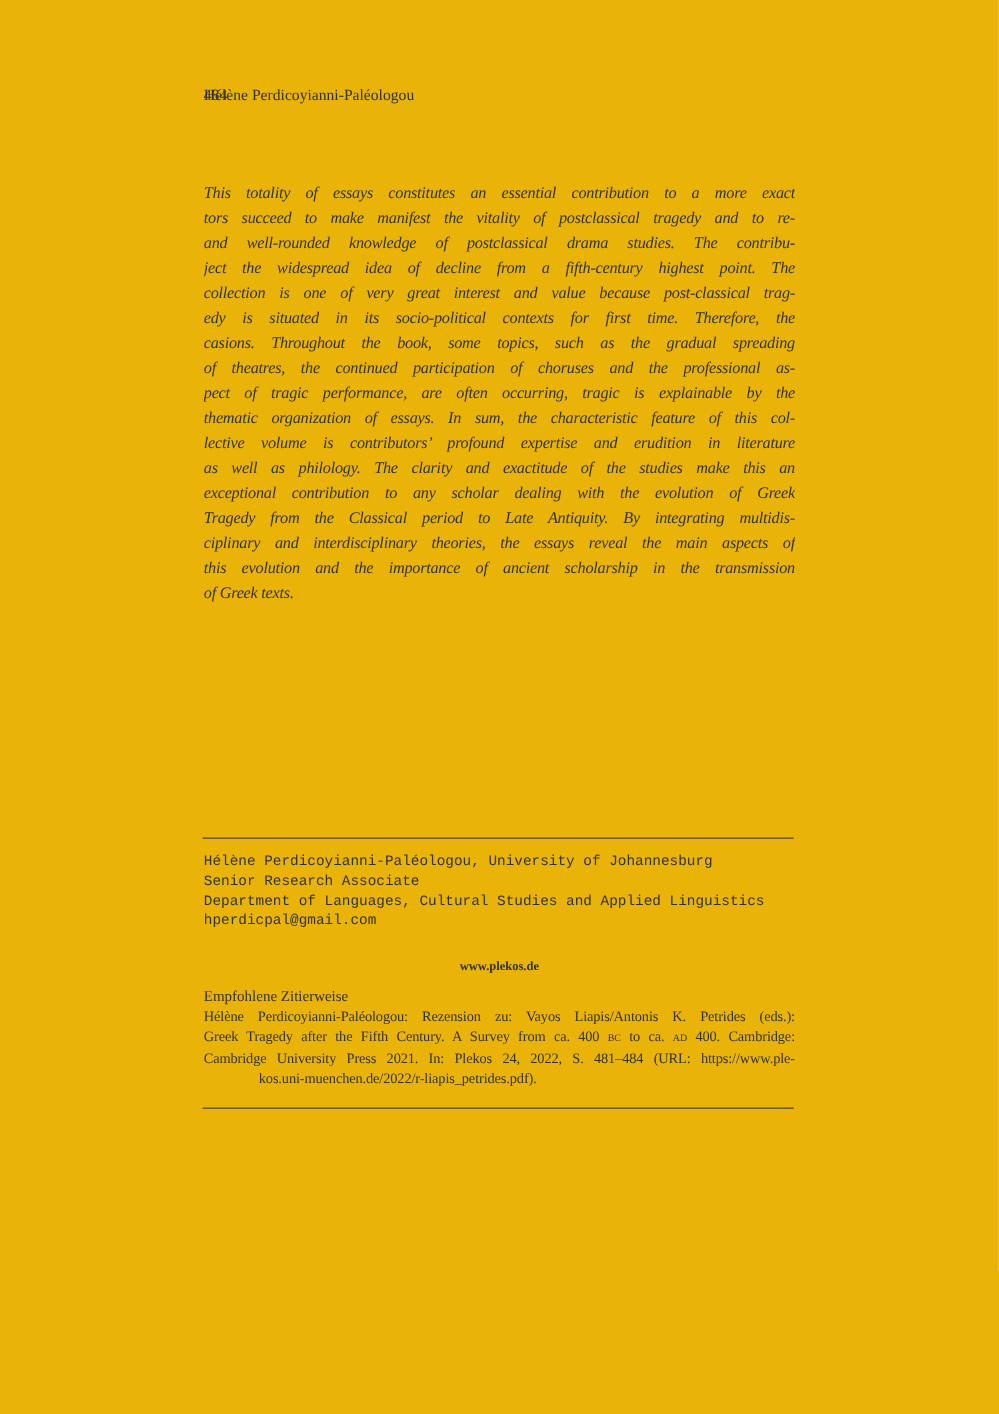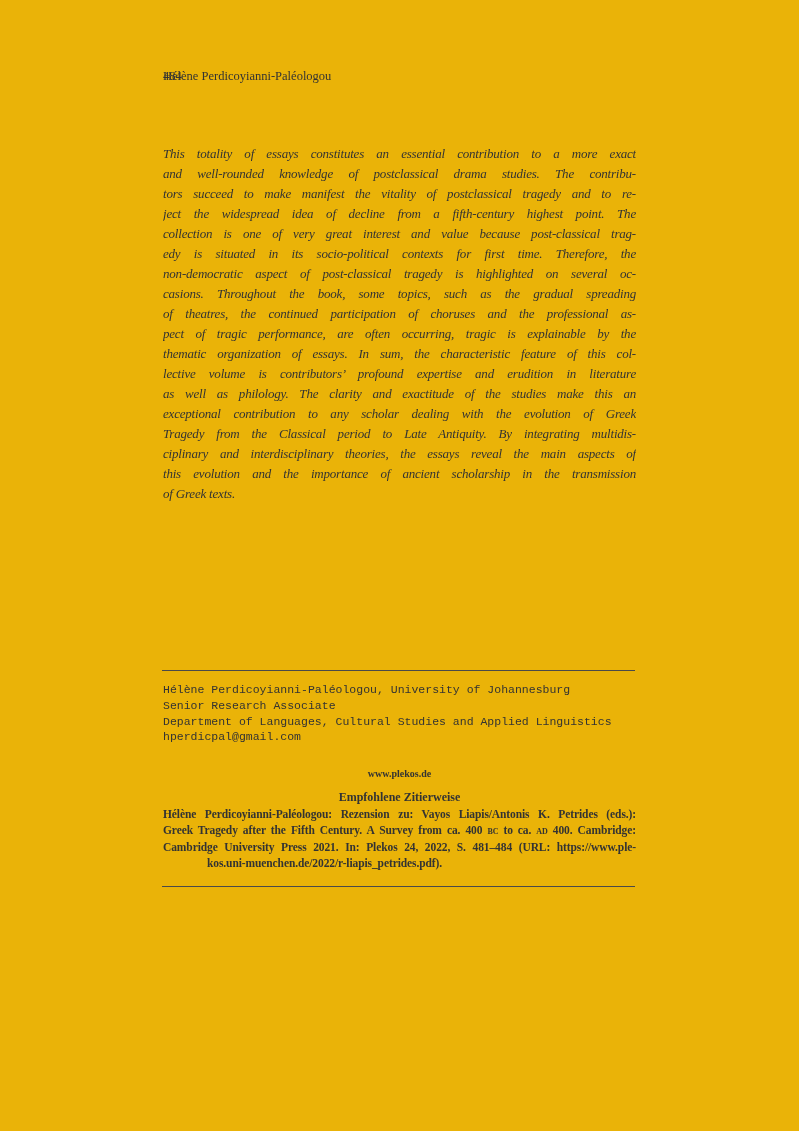--- a/index.html
+++ b/index.html
@@ -60,58 +60,54 @@
   
   .website {
     position: absolute;
     top: 768px; left: 163px; width: 473px;
     text-align: center;
     font-size: 10px; font-weight: bold;
   }
   .citation-heading {
     position: absolute;
     top: 790px; left: 163px; width: 473px;
-    text-align: center;
     font-size: 12px;
-    font-weight: bold;
   }
   .citation {
     position: absolute;
     top: 806px; left: 163px; width: 473px;
     font-size: 11.5px; line-height: 16.4px;
     letter-spacing: -0.1px;
   }
   .cline {
     text-align: justify;
     text-align-last: justify;
     height: 16.4px;
     overflow: hidden;
-    font-weight: bold;
   }
   .cline.last { text-align-last: left; margin-left: 44px; }
   .sc { font-variant: small-caps; }
 </style>
 </head>
 <body>
 
 <div class="page">
 
   <div class="header">
     <span class="page-number">484</span>
     <span class="running-head">Hélène Perdicoyianni-Paléologou</span>
   </div>
 
   <div class="body-block">
     <div class="jline">This totality of essays constitutes an essential contribution to a more exact</div>
+    <div class="jline">tors succeed to make manifest the vitality of postclassical tragedy and to re-</div>
     <div class="jline">and well-rounded knowledge of postclassical drama studies. The contribu-</div>
-    <div class="jline">tors succeed to make manifest the vitality of postclassical tragedy and to re-</div>
     <div class="jline">ject the widespread idea of decline from a fifth-century highest point. The</div>
     <div class="jline">collection is one of very great interest and value because post-classical trag-</div>
     <div class="jline">edy is situated in its socio-political contexts for first time. Therefore, the</div>
-    <div class="jline">non-democratic aspect of post-classical tragedy is highlighted on several oc-</div>
     <div class="jline">casions. Throughout the book, some topics, such as the gradual spreading</div>
     <div class="jline">of theatres, the continued participation of choruses and the professional as-</div>
     <div class="jline">pect of tragic performance, are often occurring, tragic is explainable by the</div>
     <div class="jline">thematic organization of essays. In sum, the characteristic feature of this col-</div>
     <div class="jline">lective volume is contributors’ profound expertise and erudition in literature</div>
     <div class="jline">as well as philology. The clarity and exactitude of the studies make this an</div>
     <div class="jline">exceptional contribution to any scholar dealing with the evolution of Greek</div>
     <div class="jline">Tragedy from the Classical period to Late Antiquity. By integrating multidis-</div>
     <div class="jline">ciplinary and interdisciplinary theories, the essays reveal the main aspects of</div>
     <div class="jline">this evolution and the importance of ancient scholarship in the transmission</div>

